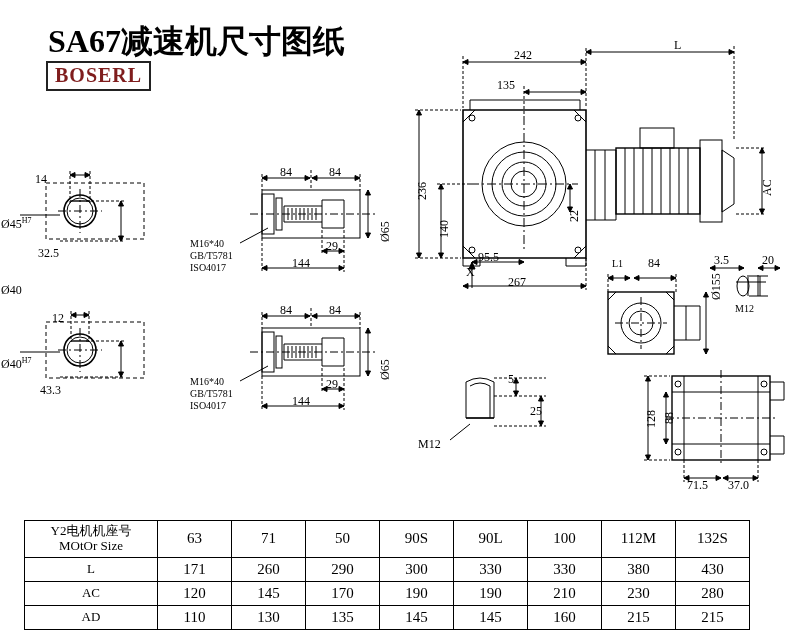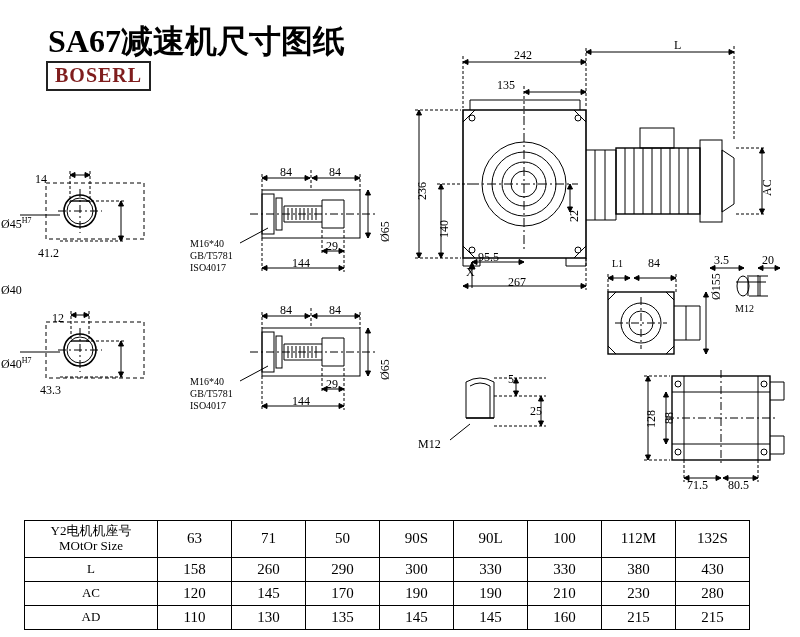--- a/index.html
+++ b/index.html
@@ -376,21 +376,21 @@
         <path d="M758,478 l-5,-2.5 l0,5 z" fill="#000"></path>
         <path d="M684,460 L684,482" stroke-dasharray="3,2"></path>
         <path d="M758,460 L758,482" stroke-dasharray="3,2"></path>
       </g>
 
     </g>
   </svg>
 
   <div class="lbl" style="left:35px;top:172px;">14</div>
   <div class="lbl" style="left:1px;top:208px;margin-top:8px;"><span>Ø45</span><sup style="font-size:8px;">H7</sup></div>
-  <div class="lbl" style="left:38px;top:246px;">41.2</div>
+  <div class="lbl" style="left:38px;top:246px;">32.5</div>
   <div class="lbl" style="left:1px;top:283px;">Ø40</div>
 
   <div class="lbl" style="left:52px;top:311px;">12</div>
   <div class="lbl" style="left:1px;top:356px;"><span>Ø40</span><sup style="font-size:8px;">H7</sup></div>
   <div class="lbl" style="left:40px;top:383px;font-family:Liberation Serif, serif;">43.3</div>
 
   <div class="lbl" style="left:280px;top:165px;">84</div>
   <div class="lbl" style="left:329px;top:165px;">84</div>
   <div class="lbl" style="left:326px;top:239px;">29</div>
   <div class="lbl" style="left:292px;top:256px;">144</div>
@@ -426,41 +426,41 @@
   <div class="lbl vert" style="left:709px;top:300px;">Ø155</div>
   <div class="lbl sm" style="left:735px;top:303px;">M12</div>
 
   <div class="lbl" style="left:508px;top:372px;">5</div>
   <div class="lbl" style="left:530px;top:404px;">25</div>
   <div class="lbl" style="left:418px;top:437px;">M12</div>
 
   <div class="lbl vert" style="left:644px;top:428px;">128</div>
   <div class="lbl vert" style="left:662px;top:424px;">88</div>
   <div class="lbl" style="left:687px;top:478px;">71.5</div>
-  <div class="lbl" style="left:728px;top:478px;">80.5</div>
+  <div class="lbl" style="left:728px;top:478px;">37.0</div>
 
   <table class="tbl">
     <tbody>
       <tr>
         <td class="rowhead">
           <div>Y2电机机座号</div>
           <div>MOtOr Size</div>
         </td>
         <td class="val">63</td>
         <td class="val">71</td>
         <td class="val">50</td>
         <td class="val">90S</td>
         <td class="val">90L</td>
         <td class="val">100</td>
         <td class="val">112M</td>
         <td class="val">132S</td>
       </tr>
       <tr>
         <td class="rowhead">L</td>
-        <td class="val">158</td>
+        <td class="val">171</td>
         <td class="val">260</td>
         <td class="val">290</td>
         <td class="val">300</td>
         <td class="val">330</td>
         <td class="val">330</td>
         <td class="val">380</td>
         <td class="val">430</td>
       </tr>
       <tr>
         <td class="rowhead">AC</td>

